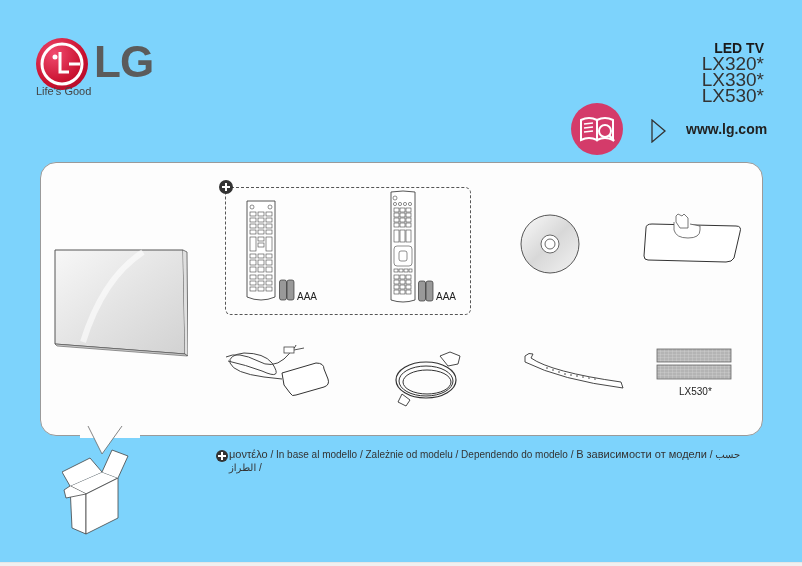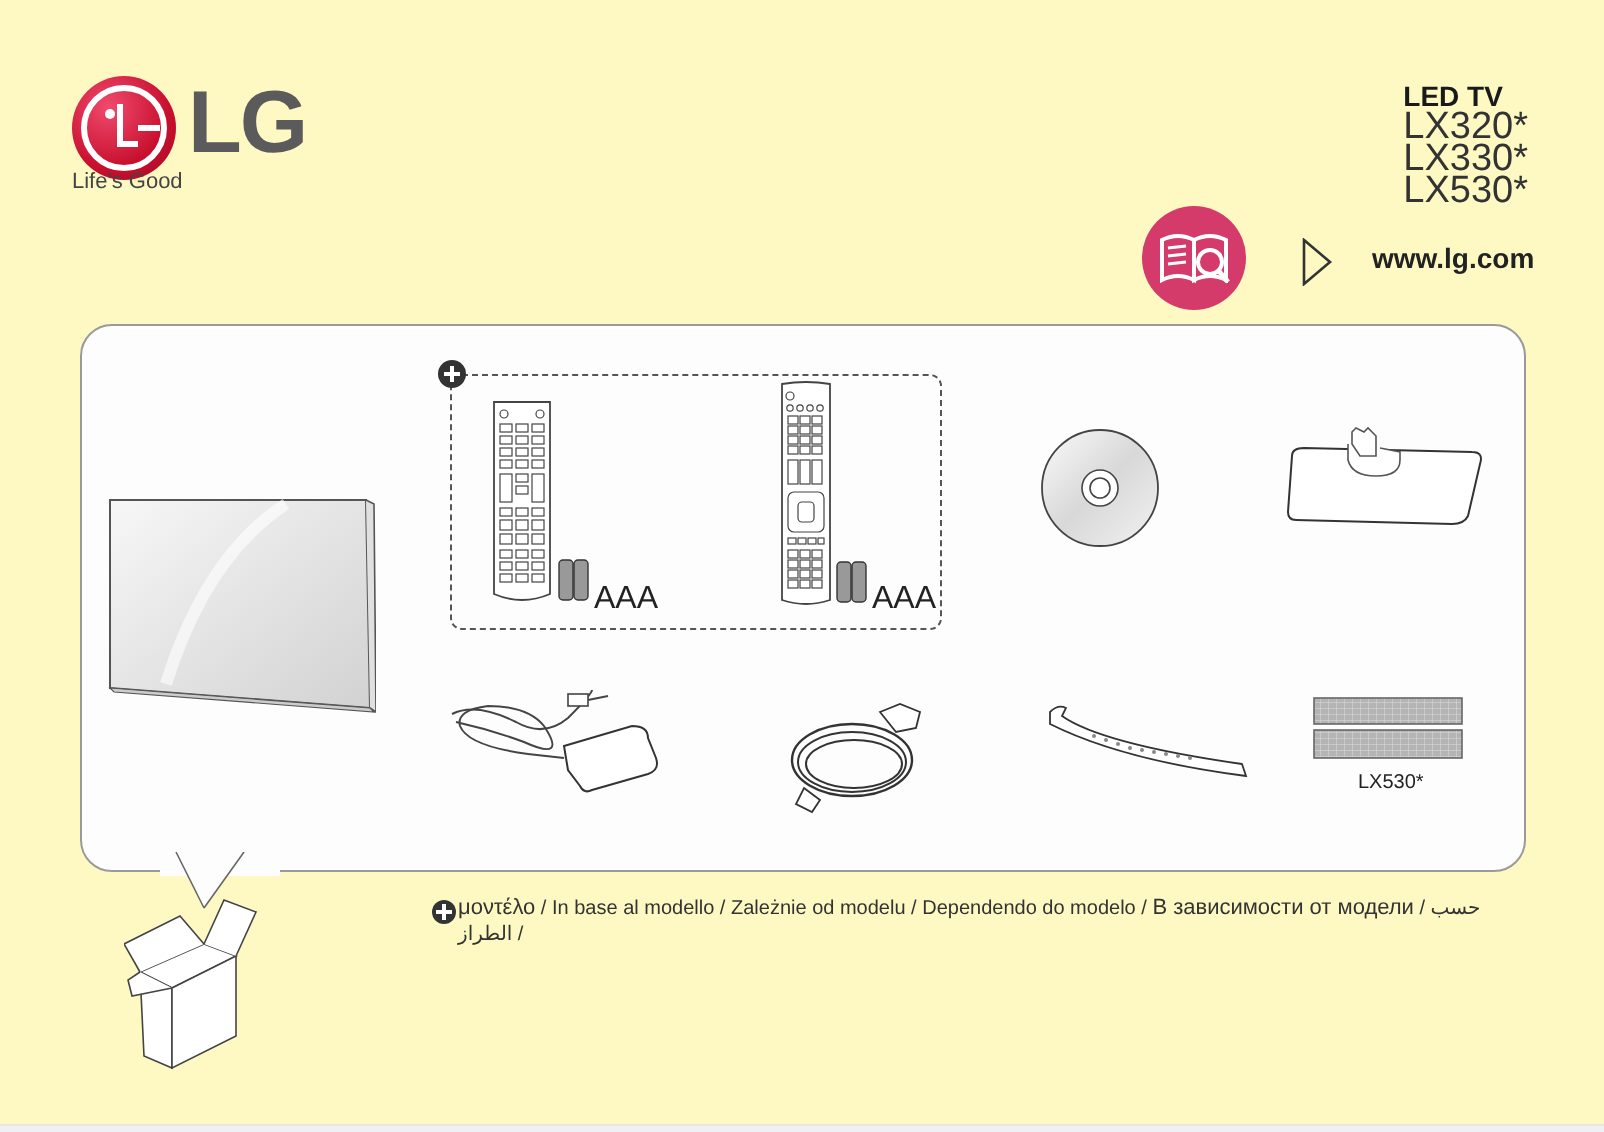--- a/index.html
+++ b/index.html
@@ -1,46 +1,46 @@
 <!DOCTYPE html>
 <html><head>
 <meta charset="utf-8">
 <style>
   * { box-sizing: border-box; margin: 0; padding: 0; }
   html, body { width: 802px; height: 566px; background: #ffffff; overflow: hidden; }
   body { position: relative; font-family: "DejaVu Sans", sans-serif; color: #222; }
-  .page { position: absolute; left: 0; top: 0; width: 802px; height: 562px; background: #fef9c3; }
+  .page { position: absolute; left: 0; top: 0; width: 802px; height: 562px; background: #7dd3fc; }
   .bottom-strip { position: absolute; left: 0; top: 562px; width: 802px; height: 4px; background: #f0f0f0; border-top: 1px solid #e6e6e6; }
 
   .logo { position: absolute; left: 36px; top: 38px; width: 130px; height: 62px; }
   .logo-circle { position: absolute; left: 0; top: 0; width: 52px; height: 52px; border-radius: 50%;
     background: radial-gradient(circle at 35% 30%, #f04a6e 0%, #c8102e 60%, #a50a26 100%); }
   .logo-letters { position: absolute; left: 58px; top: 2px; font-family: "Liberation Sans", sans-serif; font-weight: bold;
     font-size: 44px; line-height: 44px; color: #5b5b5b; letter-spacing: -1px; }
   .logo-tag { position: absolute; left: 0px; top: 47px; font-family: "Liberation Sans", sans-serif; font-size: 11px; color: #444; }
 
-  .model-block { position: absolute; right: 38px; top: 40px; font-family: "Liberation Sans", sans-serif; }
+  .model-block { position: absolute; right: 38px; top: 40px; text-align: right; font-family: "Liberation Sans", sans-serif; }
   .model-title { font-weight: bold; font-size: 14px; color: #1a1a1a; line-height: 16px; }
   .model-line { font-size: 19px; color: #333; line-height: 16px; }
 
   .manual-icon { position: absolute; left: 571px; top: 103px; width: 52px; height: 52px; border-radius: 50%; background: #d43b6a; }
   .play-arrow { position: absolute; left: 651px; top: 119px; }
   .url { position: absolute; left: 686px; top: 121px; font-family: "Liberation Sans", sans-serif; font-size: 14px; color: #222; font-weight: bold; }
 
   .frame { position: absolute; left: 40px; top: 162px; width: 723px; height: 274px; border: 1px solid #9a9a9a; border-radius: 16px; background: #fdfdfd; }
   .speech-tail { position: absolute; left: 80px; top: 420px; }
 
   .tv { position: absolute; left: 53px; top: 248px; }
   .dashed-box { position: absolute; left: 225px; top: 187px; width: 246px; height: 128px; border: 1.5px dashed #555; border-radius: 6px; }
   .plus-badge { position: absolute; left: 219px; top: 180px; width: 14px; height: 14px; border-radius: 50%; background: #333; }
   .plus-badge::before, .plus-badge::after { content: ""; position: absolute; background: #fff; }
   .plus-badge::before { left: 3px; top: 6px; width: 8px; height: 2px; }
   .plus-badge::after { left: 6px; top: 3px; width: 2px; height: 8px; }
 
-  .aaa { position: absolute; font-family: "Liberation Sans", sans-serif; font-size: 16px; color: #222; }
+  .aaa { position: absolute; font-family: "Liberation Sans", sans-serif; font-size: 10px; color: #222; }
   .item-caption { position: absolute; font-family: "Liberation Sans", sans-serif; font-size: 10px; color: #222; }
 
   .footnote { position: absolute; left: 229px; top: 448px; width: 540px; font-family: "Liberation Sans", sans-serif; font-size: 10px; line-height: 13px; color: #333; }
   .footnote-plus { position: absolute; left: 216px; top: 450px; width: 12px; height: 12px; border-radius: 50%; background: #333; }
   .footnote-plus::before, .footnote-plus::after { content: ""; position: absolute; background: #fff; }
   .footnote-plus::before { left: 2px; top: 5px; width: 8px; height: 2px; }
   .footnote-plus::after { left: 5px; top: 2px; width: 2px; height: 8px; }
   .ru { font-size: 11px; }
 </style>
 </head>

